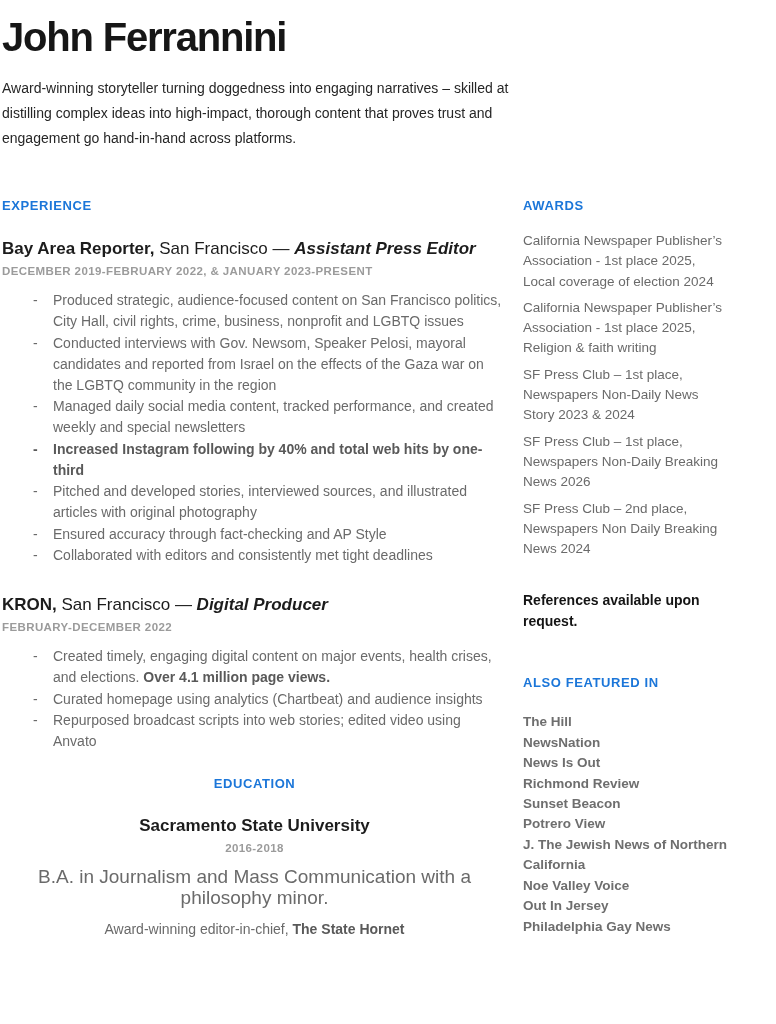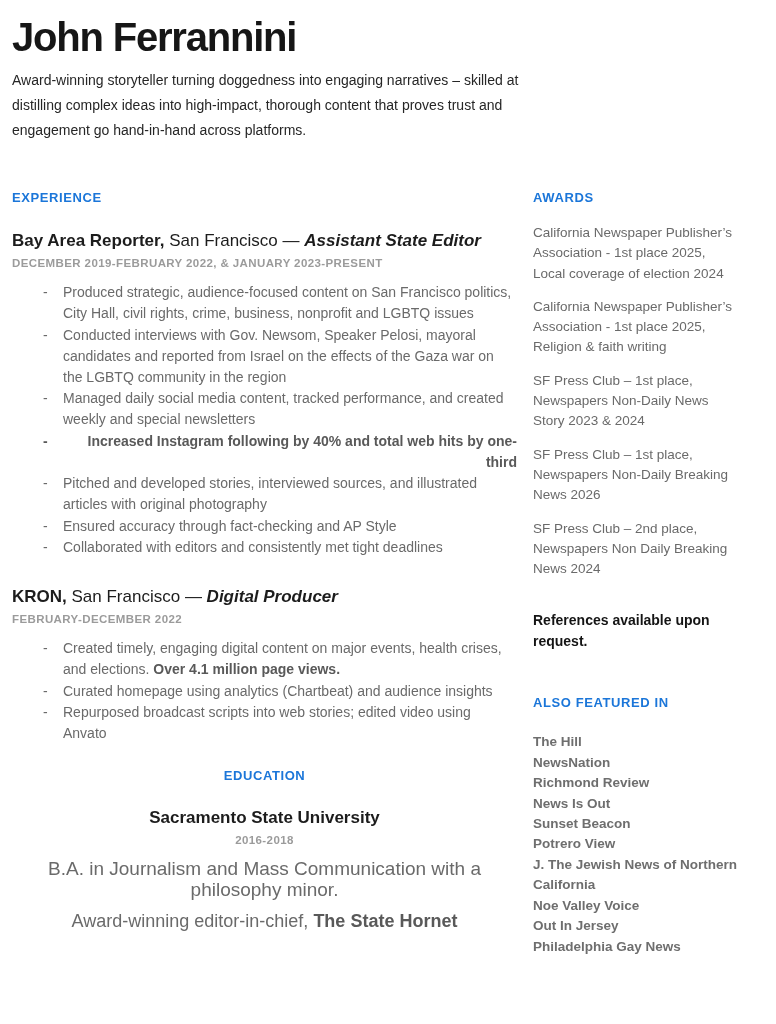--- a/index.html
+++ b/index.html
@@ -2,29 +2,29 @@
 <html style="--accent: #1b76d9; --body-gray: #6a6a6a; --date-gray: #9b9b9b;"><head>
 <meta charset="utf-8">
 <style>
   * { margin:0; padding:0; box-sizing:border-box; }
   html,body { background:#ffffff; }
   body {
     width:776px; height:1024px; overflow:hidden;
     font-family:"Liberation Sans", sans-serif;
     -webkit-font-smoothing:antialiased;
   }
-  .page { width:776px; height:1024px; padding:12px 14px 0 12px; background:#fff; }
+  .page { width:776px; height:1024px; padding:12px 14px 0 2px; background:#fff; }
 
   
   .name {
     font-size:40px; font-weight:800; letter-spacing:-1.2px;
     color:#161616; line-height:50px;
   }
   .summary {
-    margin-top:6px; width:515px;
+    margin-top:14px; width:515px;
     font-size:14px; line-height:25px; color:#262626;
   }
 
   
   .cols { display:flex; margin-top:47px; }
   .col-left  { width:505px; flex:0 0 505px; }
   .col-right { width:205px; flex:0 0 205px; margin-left:16px; }
 
   .sec-head {
     font-size:13px; font-weight:700; letter-spacing:0.6px;
@@ -43,36 +43,36 @@
   }
   ul.bullets { list-style:none; margin-top:13px; }
   ul.bullets li {
     position:relative; padding-left:51px;
     font-size:14px; line-height:21px; color:#6a6a6a;
     margin-bottom:0.5px;
   }
   ul.bullets li::before {
     content:"-"; position:absolute; left:31px; top:0;
   }
-  ul.bullets li.li-bold { font-weight:700; color:#595959;text-align:right; }
+  ul.bullets li.li-bold { font-weight:700; color:#595959; }
   .b { font-weight:700; color:#595959; }
 
   
   .edu-sec { margin-top:24px;text-align:center; }
   .school { margin-top:25px; font-size:17px; font-weight:700; color:#1c1c1c; }
   .edu-dates {
     margin-top:6px; font-size:11.5px; font-weight:600;
     letter-spacing:0.4px; color:#9b9b9b;
   }
   .edu-degree { margin-top:12px; font-size:19px; line-height:21px; color:#6a6a6a; }
-  .edu-activity { margin-top:11px; font-size:18px; line-height:21px; color:#6a6a6a; }
+  .edu-activity { margin-top:11px; font-size:14px; line-height:21px; color:#6a6a6a; }
 
   
   .award {
-    margin-top:13px; font-size:13.5px; line-height:20.3px; color:#6a6a6a;
+    margin-top:6px; font-size:13.5px; line-height:20.3px; color:#6a6a6a;
   }
   .awards-list { margin-top:18px; }
   .references {
     margin-top:31px; font-size:14px; font-weight:700;
     line-height:21px; color:#141414;
   }
   .featured-sec { margin-top:43px; }
   .featured-list { margin-top:22px; }
   .featured-item {
     font-size:13.5px; font-weight:700; line-height:20.4px; color:#6e6e6e;
@@ -88,21 +88,21 @@
 
   <div class="cols">
 
     <div class="col-left">
 
       <div>
         <div class="sec-head">EXPERIENCE</div>
 
         <div class="job">
           <div class="job-title">
-            <span class="co">Bay Area Reporter,</span><span> San Francisco — </span><span class="role">Assistant State Editor</span>
+            <span class="co">Bay Area Reporter,</span><span> San Francisco — </span><span class="role">Assistant Press Editor</span>
           </div>
           <div class="job-dates">DECEMBER 2019-FEBRUARY 2022, &amp; JANUARY 2023-PRESENT</div>
           <ul class="bullets">
             <li><span>Produced strategic, audience-focused content on San Francisco politics, City Hall, civil rights, crime, business, nonprofit and LGBTQ issues</span></li>
             <li><span>Conducted interviews with Gov. Newsom, Speaker Pelosi, mayoral candidates and reported from Israel on the effects of the Gaza war on the LGBTQ community in the region</span></li>
             <li><span>Managed daily social media content, tracked performance, and created weekly and special newsletters</span></li>
             <li class="li-bold"><span class="b">Increased Instagram following by 40% and total web hits by one-third</span></li>
             <li><span>Pitched and developed stories, interviewed sources, and illustrated articles with original photography</span></li>
             <li><span>Ensured accuracy through fact-checking and AP Style</span></li>
             <li><span>Collaborated with editors and consistently met tight deadlines</span></li>
@@ -147,22 +147,22 @@
         </div>
       </div>
 
       <p class="references">References available upon request.</p>
 
       <div class="featured-sec">
         <div class="sec-head">ALSO FEATURED IN</div>
         <div class="featured-list">
           <div class="featured-item">The Hill</div>
           <div class="featured-item">NewsNation</div>
+          <div class="featured-item">News Is Out</div>
           <div class="featured-item">Richmond Review</div>
-          <div class="featured-item">News Is Out</div>
           <div class="featured-item">Sunset Beacon</div>
           <div class="featured-item">Potrero View</div>
           <div class="featured-item">J. The Jewish News of Northern California</div>
           <div class="featured-item">Noe Valley Voice</div>
           <div class="featured-item">Out In Jersey</div>
           <div class="featured-item">Philadelphia Gay News</div>
         </div>
       </div>
 
     </div>

